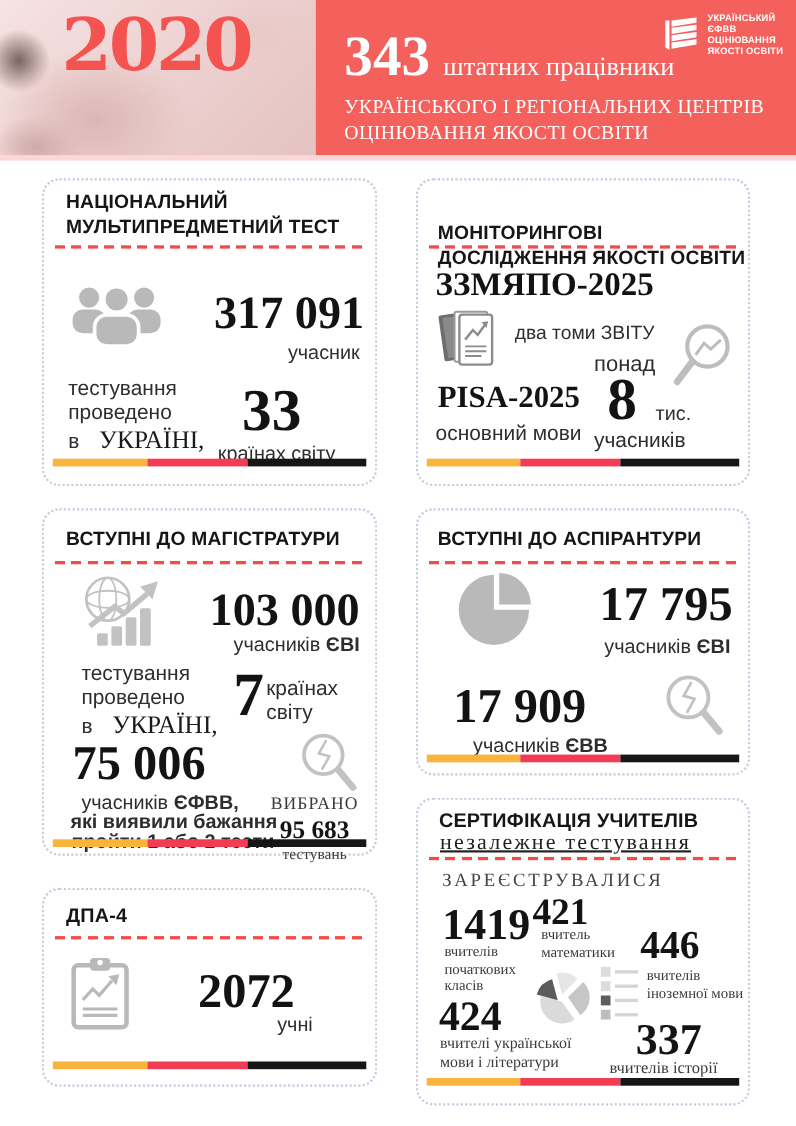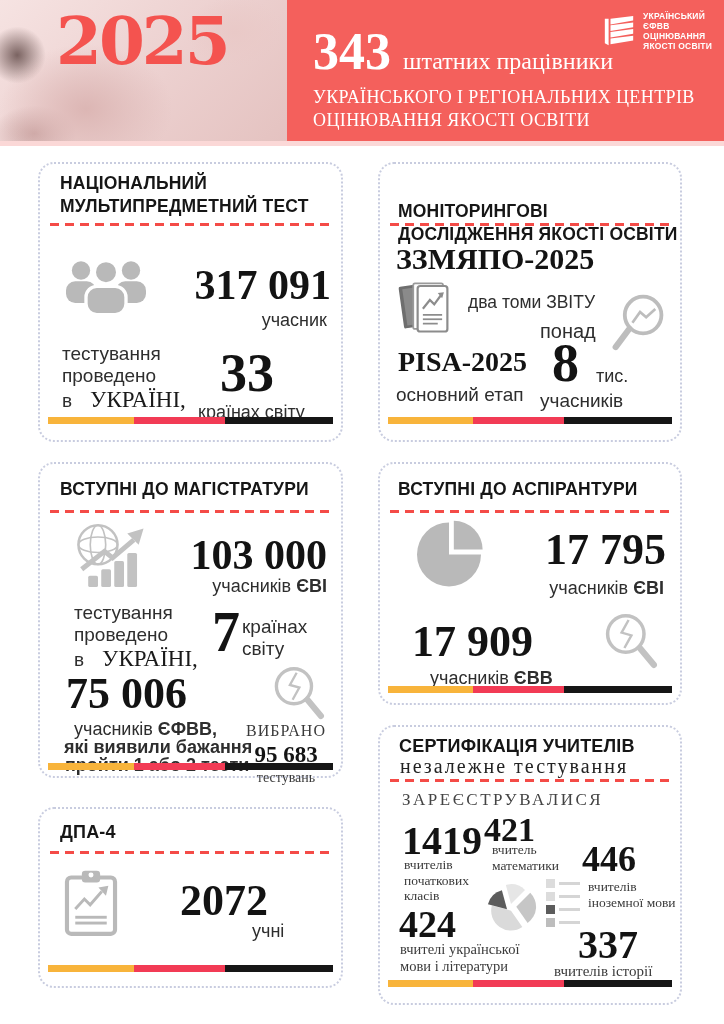--- a/index.html
+++ b/index.html
@@ -50,21 +50,21 @@
   .country{font-family:"Liberation Serif","DejaVu Serif",serif;font-size:23px;color:#1a1a1a;margin-left:18px;}
   svg{display:block;}
 </style>
 </head>
 <body>
 
 <div class="page">
 
   <div class="header">
     <div class="photo"></div>
-    <div class="year">2025</div>
+    <div class="year">2020</div>
     <div class="header-red">
       <div class="staff-row">
         <span class="staff-number">343</span><span class="staff-label">штатних працівники</span>
       </div>
       <div class="org-lines">
         <div>УКРАЇНСЬКОГО І РЕГІОНАЛЬНИХ ЦЕНТРІВ</div>
         <div>ОЦІНЮВАННЯ ЯКОСТІ ОСВІТИ</div>
       </div>
       <div class="logo">
         <svg width="38" height="34" viewBox="0 0 40 36">
@@ -139,21 +139,21 @@
     <svg style="position:absolute;right:14px;top:128px;" width="58" height="72" viewBox="0 0 76 94">
       <circle cx="46" cy="30" r="24" fill="none" stroke="#bdbdbd" stroke-width="5"></circle>
       <polyline points="32,40 42,26 50,33 62,22" fill="none" stroke="#bdbdbd" stroke-width="3.5"></polyline>
       <line x1="28" y1="48" x2="10" y2="72" stroke="#bdbdbd" stroke-width="8" stroke-linecap="round"></line>
     </svg>
     <div class="slabel" style="left:160px;top:156px;font-size:20px;">понад</div>
     <div class="num" style="left:172px;top:172px;font-size:54px;">8</div>
     <div class="slabel" style="left:216px;top:202px;font-size:18px;">тис.</div>
     <div class="slabel" style="left:160px;top:226px;font-size:19px;">учасників</div>
     <div class="num" style="left:18px;top:184px;font-size:28px;">PISA-2025</div>
-    <div class="slabel" style="left:16px;top:220px;font-size:19px;">основний етап</div>
+    <div class="slabel" style="left:16px;top:220px;font-size:19px;">основний мови</div>
     <div class="stripe" style="bottom:16px;">
         <i class="s-yellow"></i>
         <i class="s-pink"></i>
         <i class="s-black"></i>
       </div>
   </div>
 
   <div class="card" style="left:38px;top:462px;width:305px;height:316px;">
     <div class="card-title" style="left:20px;top:14px;">ВСТУПНІ ДО МАГІСТРАТУРИ</div>
     <div class="divider" style="top:46px;"></div>
@@ -252,21 +252,21 @@
     <div class="slabel" style="left:212px;top:112px;font-size:18px;text-align:center;">учні</div>
     <div class="stripe" style="bottom:14px;">
         <i class="s-yellow"></i>
         <i class="s-pink"></i>
         <i class="s-black"></i>
       </div>
   </div>
 
   <div class="card" style="left:378px;top:725px;width:304px;height:280px;">
     <div class="card-title" style="left:19px;top:8px;font-size:18px;">СЕРТИФІКАЦІЯ УЧИТЕЛІВ</div>
-    <div class="serif-label" style="left:20px;top:28px;font-size:20px;letter-spacing:2px;color:#222;">незалежне тестування</div>
+    <div class="serif-label" style="left:20px;top:28px;font-size:20px;letter-spacing:2px;color:#222;text-decoration:underline;">незалежне тестування</div>
     <div class="divider" style="top:52px;"></div>
     <div class="serif-label" style="left:22px;top:63px;font-size:17px;letter-spacing:2.5px;color:#444;">ЗАРЕЄСТРУВАЛИСЯ</div>
 
     <div class="num" style="left:22px;top:94px;font-size:40px;">1419</div>
     <div class="serif-label" style="left:24px;top:130px;font-size:13.5px;">
       <div>вчителів</div>
       <div>початкових</div>
       <div>класів</div>
     </div>
 

